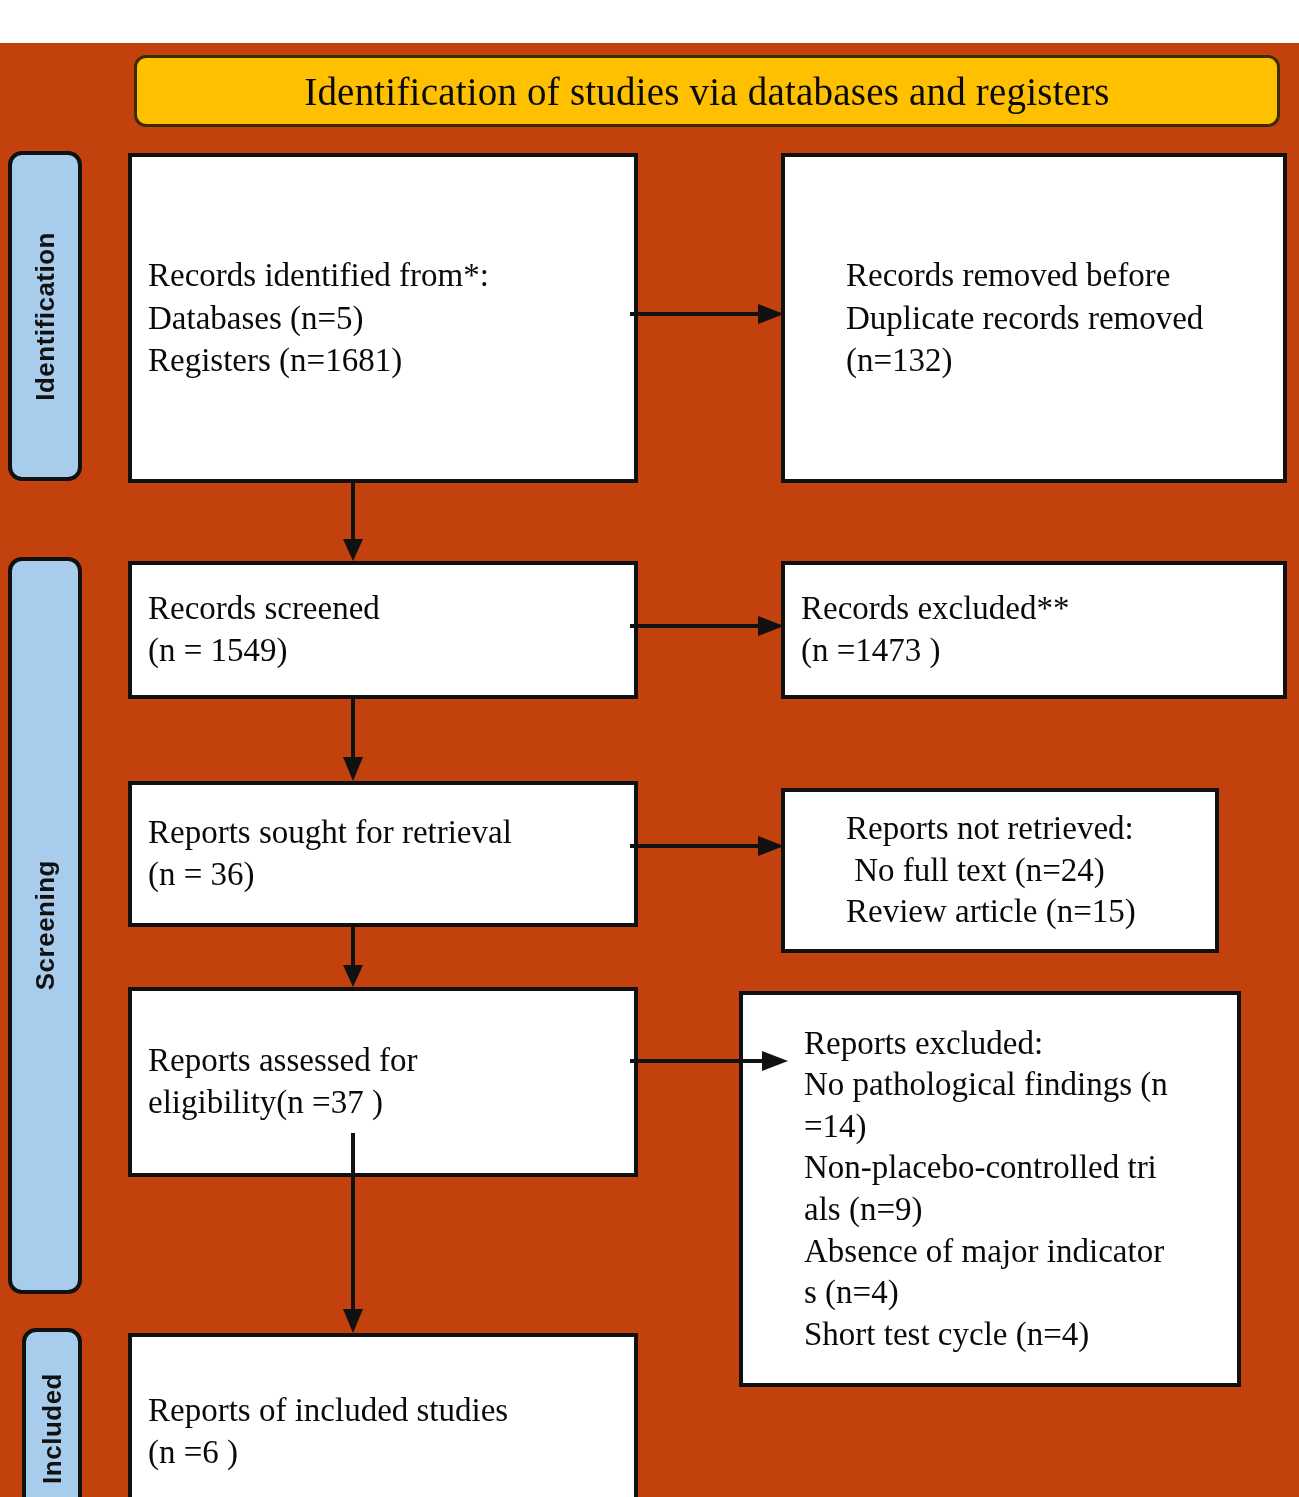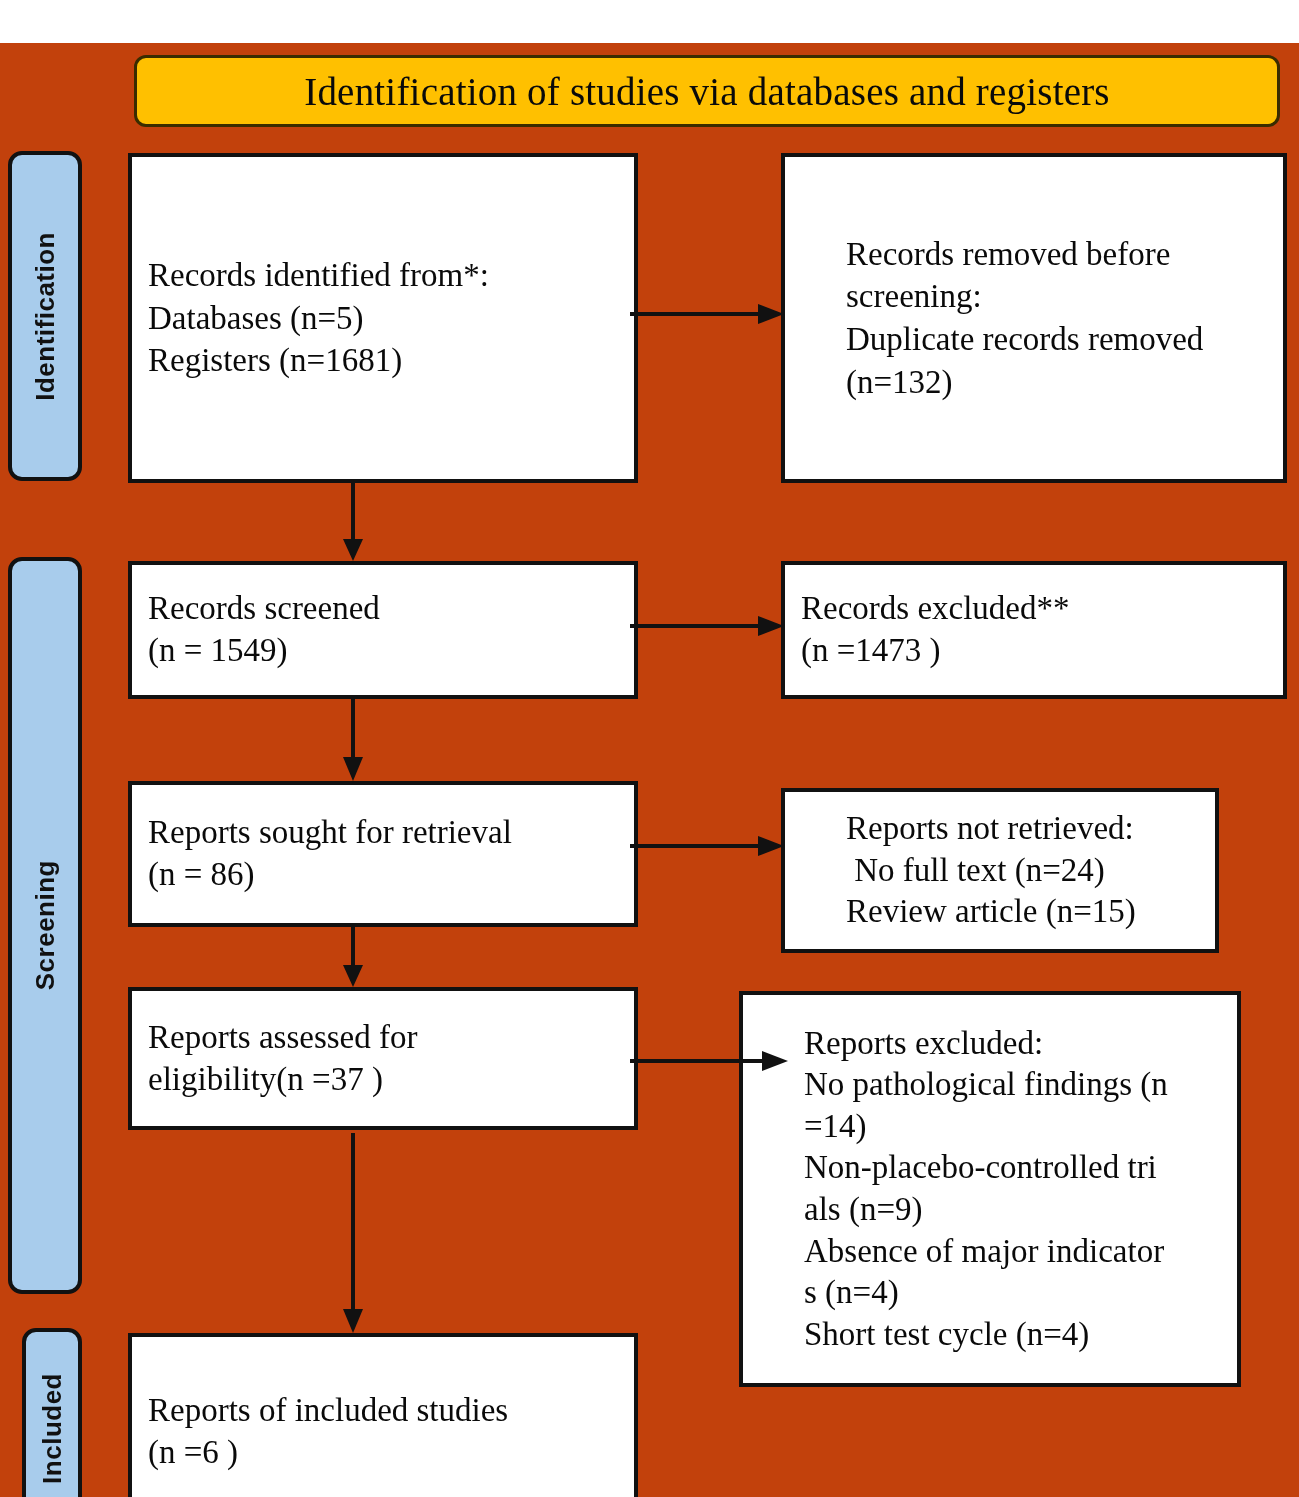--- a/index.html
+++ b/index.html
@@ -89,21 +89,21 @@
   }
   .flow-box.tight .box-line { line-height: 1.26; }
 
   
   #box-identified      { left: 128px; top: 110px;  width: 510px; height: 330px; }
   #box-removed         { left: 781px; top: 110px;  width: 506px; height: 330px; }
   #box-screened        { left: 128px; top: 518px;  width: 510px; height: 138px; }
   #box-excluded        { left: 781px; top: 518px;  width: 506px; height: 138px; }
   #box-sought          { left: 128px; top: 738px;  width: 510px; height: 146px; }
   #box-not-retrieved   { left: 781px; top: 745px;  width: 438px; height: 165px; }
-  #box-assessed        { left: 128px; top: 944px;  width: 510px; height: 143px; }
+  #box-assessed        { left: 128px; top: 944px;  width: 510px; height: 190px; }
   #box-reports-excluded{ left: 739px; top: 948px;  width: 502px; height: 396px; }
   #box-included        { left: 128px; top: 1290px; width: 510px; height: 198px; }
 
   
   #box-removed, #box-not-retrieved, #box-reports-excluded {
     justify-content: center;
     padding-left: 45px;
   }
 
   
@@ -139,38 +139,37 @@
   </div>
 
   <div class="flow-box" id="box-identified">
     <div class="box-line">Records identified from*:</div>
     <div class="box-line">Databases (n=5)</div>
     <div class="box-line">Registers (n=1681)</div>
   </div>
 
   <div class="flow-box" id="box-removed">
     <div class="box-line">Records removed before</div>
-    <div class="box-line">screening:</div>
     <div class="box-line">Duplicate records removed</div>
     <div class="box-line">(n=132)</div>
   </div>
 
   <div class="flow-box tight" id="box-screened">
     <div class="box-line">Records screened</div>
     <div class="box-line">(n = 1549)</div>
   </div>
 
   <div class="flow-box tight" id="box-excluded">
     <div class="box-line">Records excluded**</div>
     <div class="box-line">(n =1473 )</div>
   </div>
 
   <div class="flow-box tight" id="box-sought">
     <div class="box-line">Reports sought for retrieval</div>
-    <div class="box-line">(n = 86)</div>
+    <div class="box-line">(n = 36)</div>
   </div>
 
   <div class="flow-box tight" id="box-not-retrieved">
     <div class="box-line">Reports not retrieved:</div>
     <div class="box-line"> No full text (n=24)</div>
     <div class="box-line">Review article (n=15)</div>
   </div>
 
   <div class="flow-box tight" id="box-assessed">
     <div class="box-line">Reports assessed for</div>

